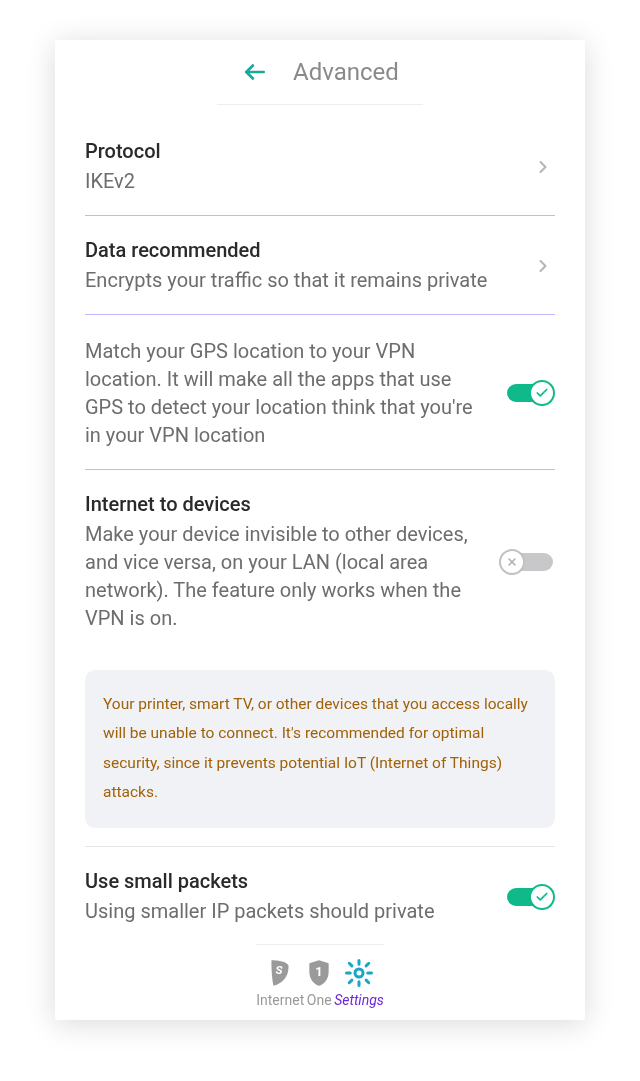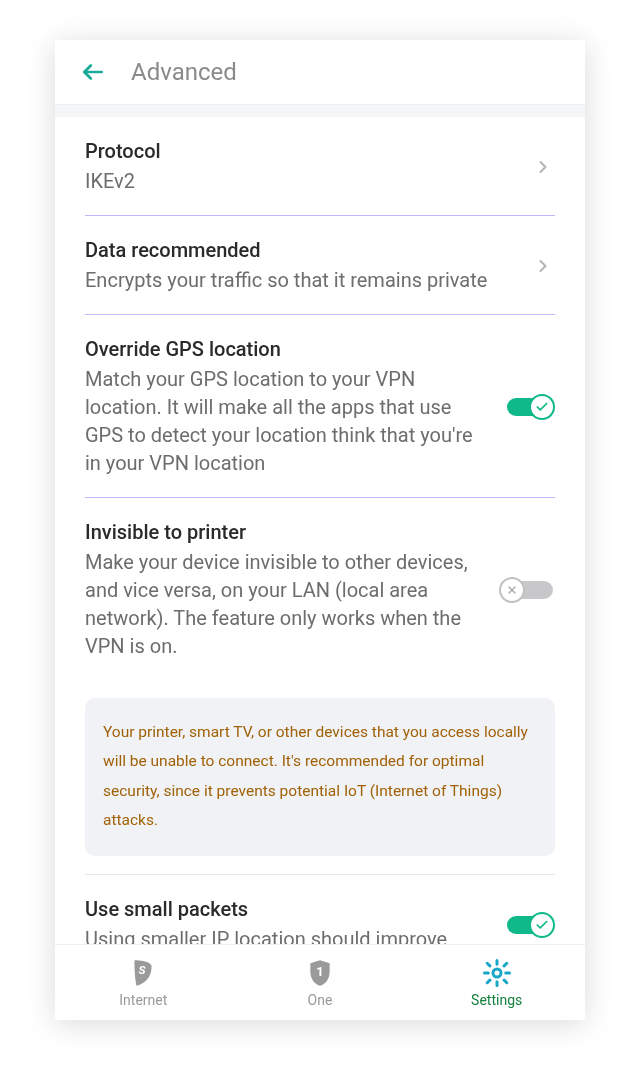--- a/index.html
+++ b/index.html
@@ -13,20 +13,21 @@
   .phone {
     width: 530px;
     height: 980px;
     background: #fff;
     box-shadow: 0 4px 30px rgba(0,0,0,0.15);
     border-radius: 2px;
     position: relative;
     display: flex;
     flex-direction: column;
     overflow: hidden;
+    align-items: center;
   }
   .header {
     display: flex;
     align-items: center;
     padding: 18px 24px 18px 24px;
     border-bottom: 1px solid #eee;
   }
   .back-arrow {
     color: #1aa99a;
     width: 28px;
@@ -130,21 +131,21 @@
     flex: 1;
     display: flex;
     flex-direction: column;
     align-items: center;
     justify-content: center;
     gap: 4px;
     cursor: pointer;
     color: #9a9a9a;
     font-size: 14px;
   }
-  .nav-item.active { color: #15803d; }
+  .nav-item.active { color: #6d28d9; font-style: italic; }
   .nav-icon {
     width: 30px;
     height: 30px;
     display: flex;
     align-items: center;
     justify-content: center;
   }
   .divider-after-note {
     border-bottom: 1px solid #e6e6e6;
     margin-top: 6px;
@@ -188,56 +189,55 @@
       </div>
       <div class="chevron">
         <svg width="20" height="20" viewBox="0 0 24 24" fill="none" stroke="currentColor" stroke-width="2.5" stroke-linecap="round" stroke-linejoin="round">
             <polyline points="9 18 15 12 9 6"></polyline>
           </svg>
       </div>
     </div>
 
     <div class="row">
       <div class="row-text">
-        <div class="row-title">Override GPS location</div>
         <div class="row-sub">Match your GPS location to your VPN location. It will make all the apps that use GPS to detect your location think that you're in your VPN location</div>
       </div>
       <div class="toggle on">
         <div class="track"></div>
         <div class="knob">
           <svg width="14" height="14" viewBox="0 0 24 24" fill="none" stroke="currentColor" stroke-width="3" stroke-linecap="round" stroke-linejoin="round">
               <polyline points="20 6 9 17 4 12"></polyline>
             </svg>
         </div>
       </div>
     </div>
 
     <div class="row" style="border-bottom:none;">
       <div class="row-text">
-        <div class="row-title">Invisible to printer</div>
+        <div class="row-title">Internet to devices</div>
         <div class="row-sub">Make your device invisible to other devices, and vice versa, on your LAN (local area network). The feature only works when the VPN is on.</div>
       </div>
       <div class="toggle off">
         <div class="track"></div>
         <div class="knob">
           <svg width="12" height="12" viewBox="0 0 24 24" fill="none" stroke="currentColor" stroke-width="3" stroke-linecap="round" stroke-linejoin="round">
               <line x1="18" y1="6" x2="6" y2="18"></line>
               <line x1="6" y1="6" x2="18" y2="18"></line>
             </svg>
         </div>
       </div>
     </div>
 
     <div class="note">Your printer, smart TV, or other devices that you access locally will be unable to connect. It's recommended for optimal security, since it prevents potential IoT (Internet of Things) attacks.</div>
     <div class="divider-after-note"></div>
 
     <div class="row" style="border-bottom:none; padding-bottom:4px;">
       <div class="row-text">
         <div class="row-title">Use small packets</div>
-        <div class="row-sub">Using smaller IP location should improve</div>
+        <div class="row-sub">Using smaller IP packets should private</div>
       </div>
       <div class="toggle on">
         <div class="track"></div>
         <div class="knob">
           <svg width="14" height="14" viewBox="0 0 24 24" fill="none" stroke="currentColor" stroke-width="3" stroke-linecap="round" stroke-linejoin="round">
               <polyline points="20 6 9 17 4 12"></polyline>
             </svg>
         </div>
       </div>
     </div>

